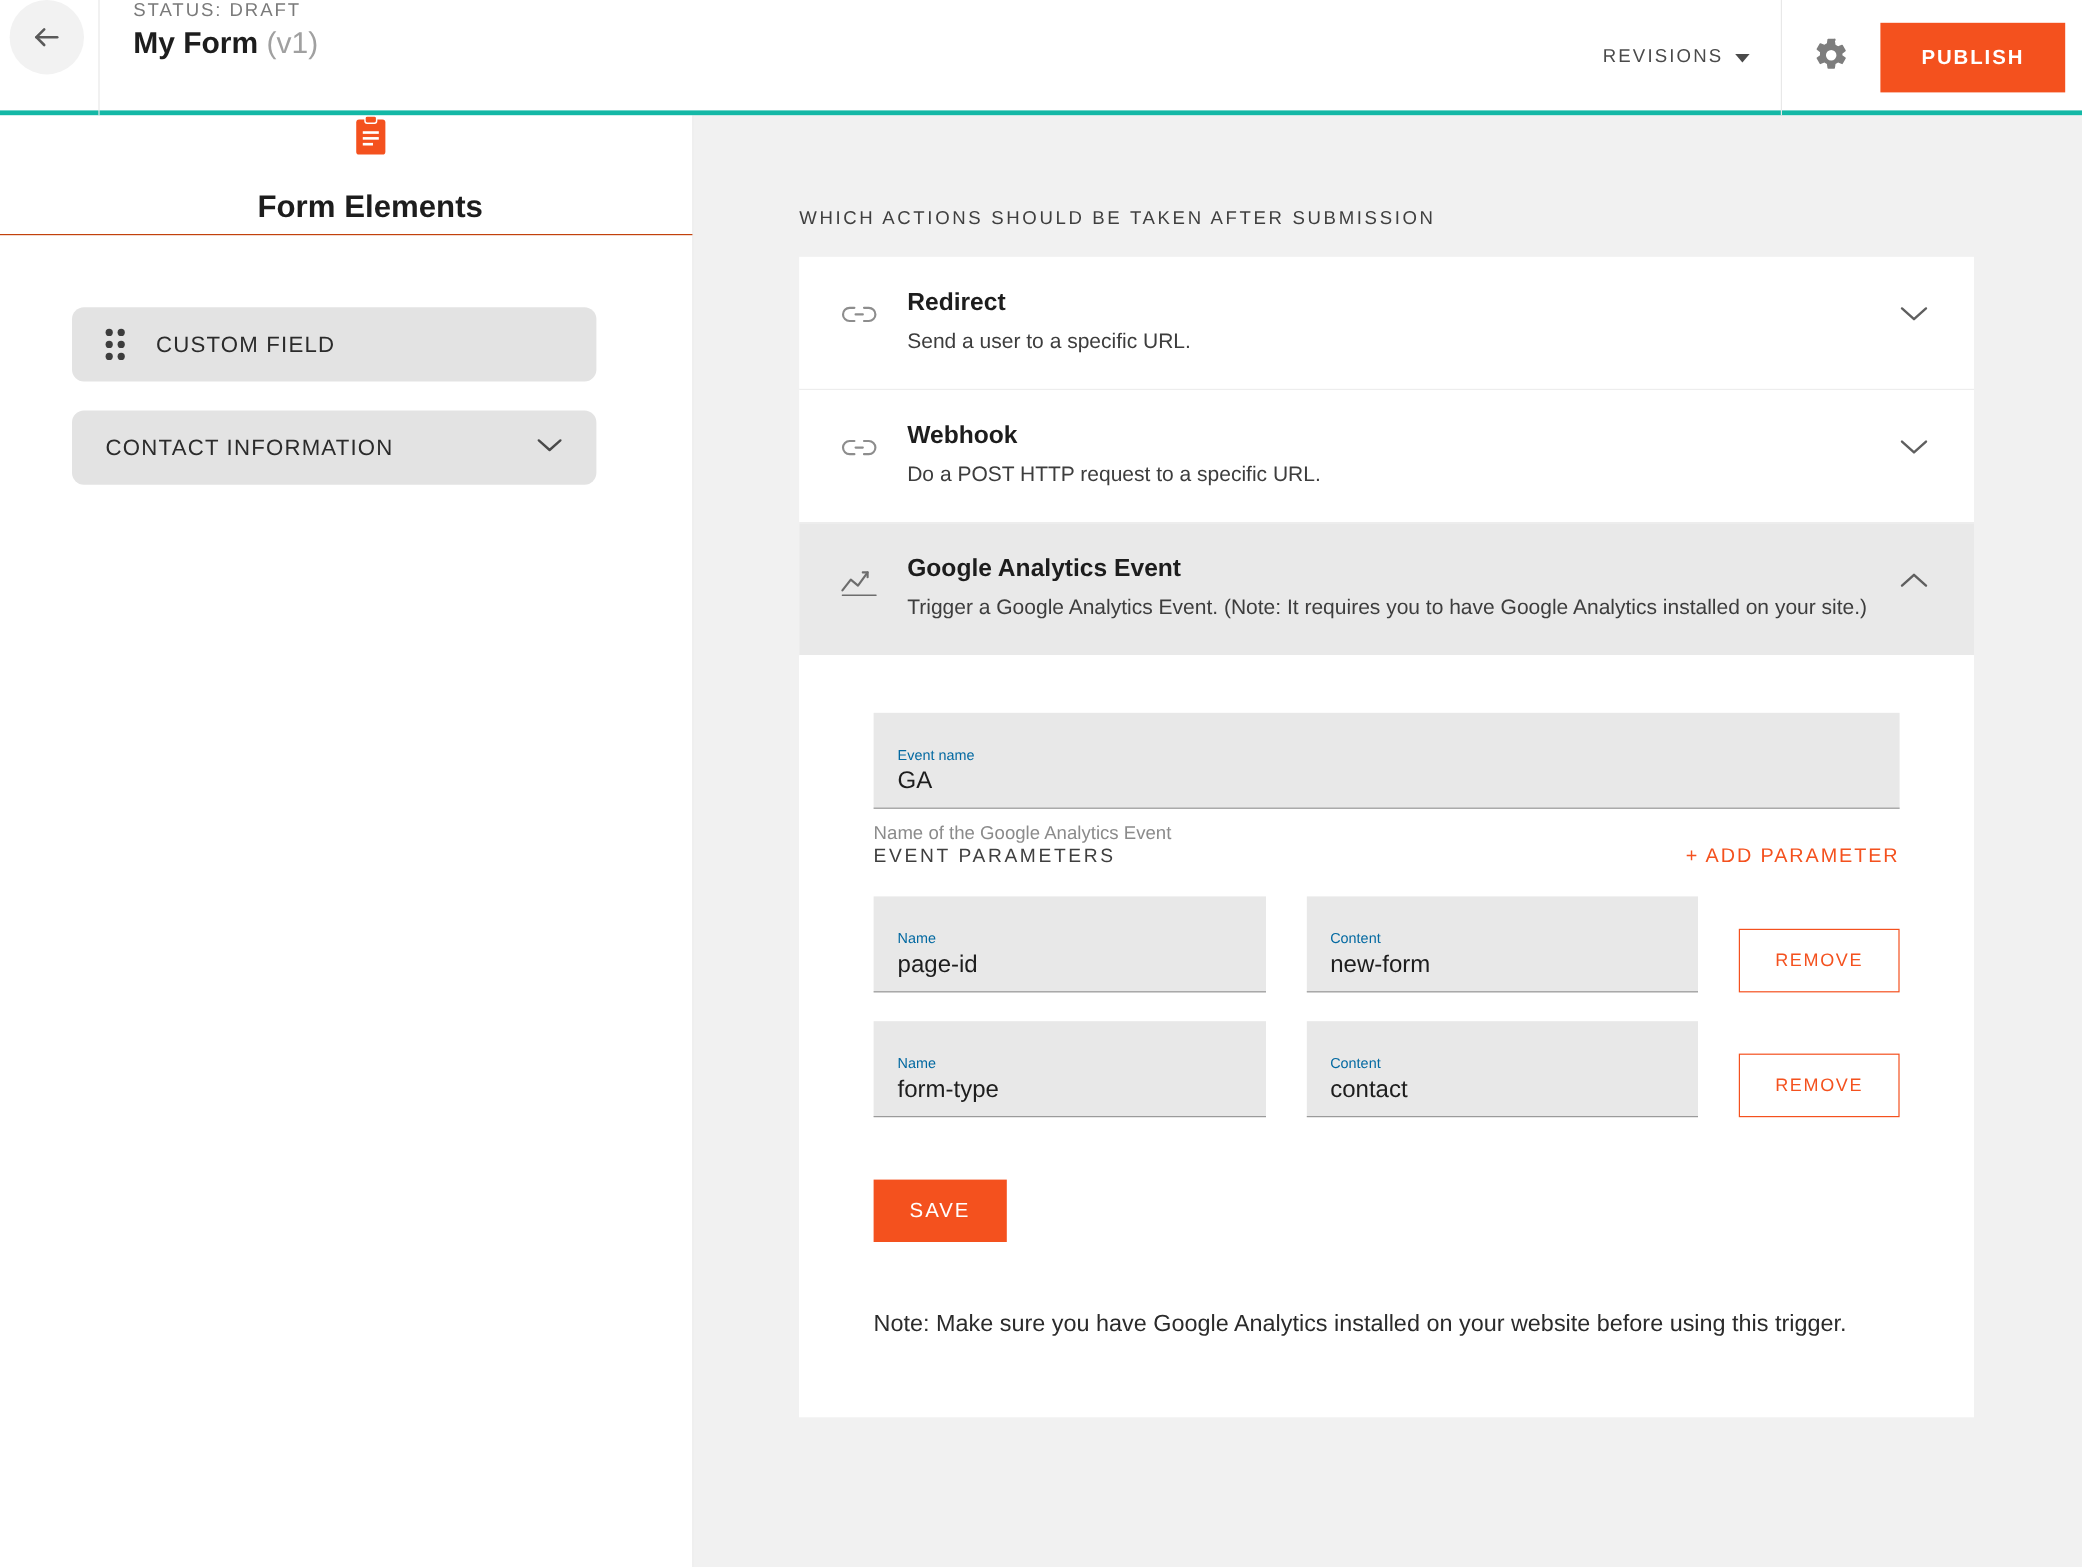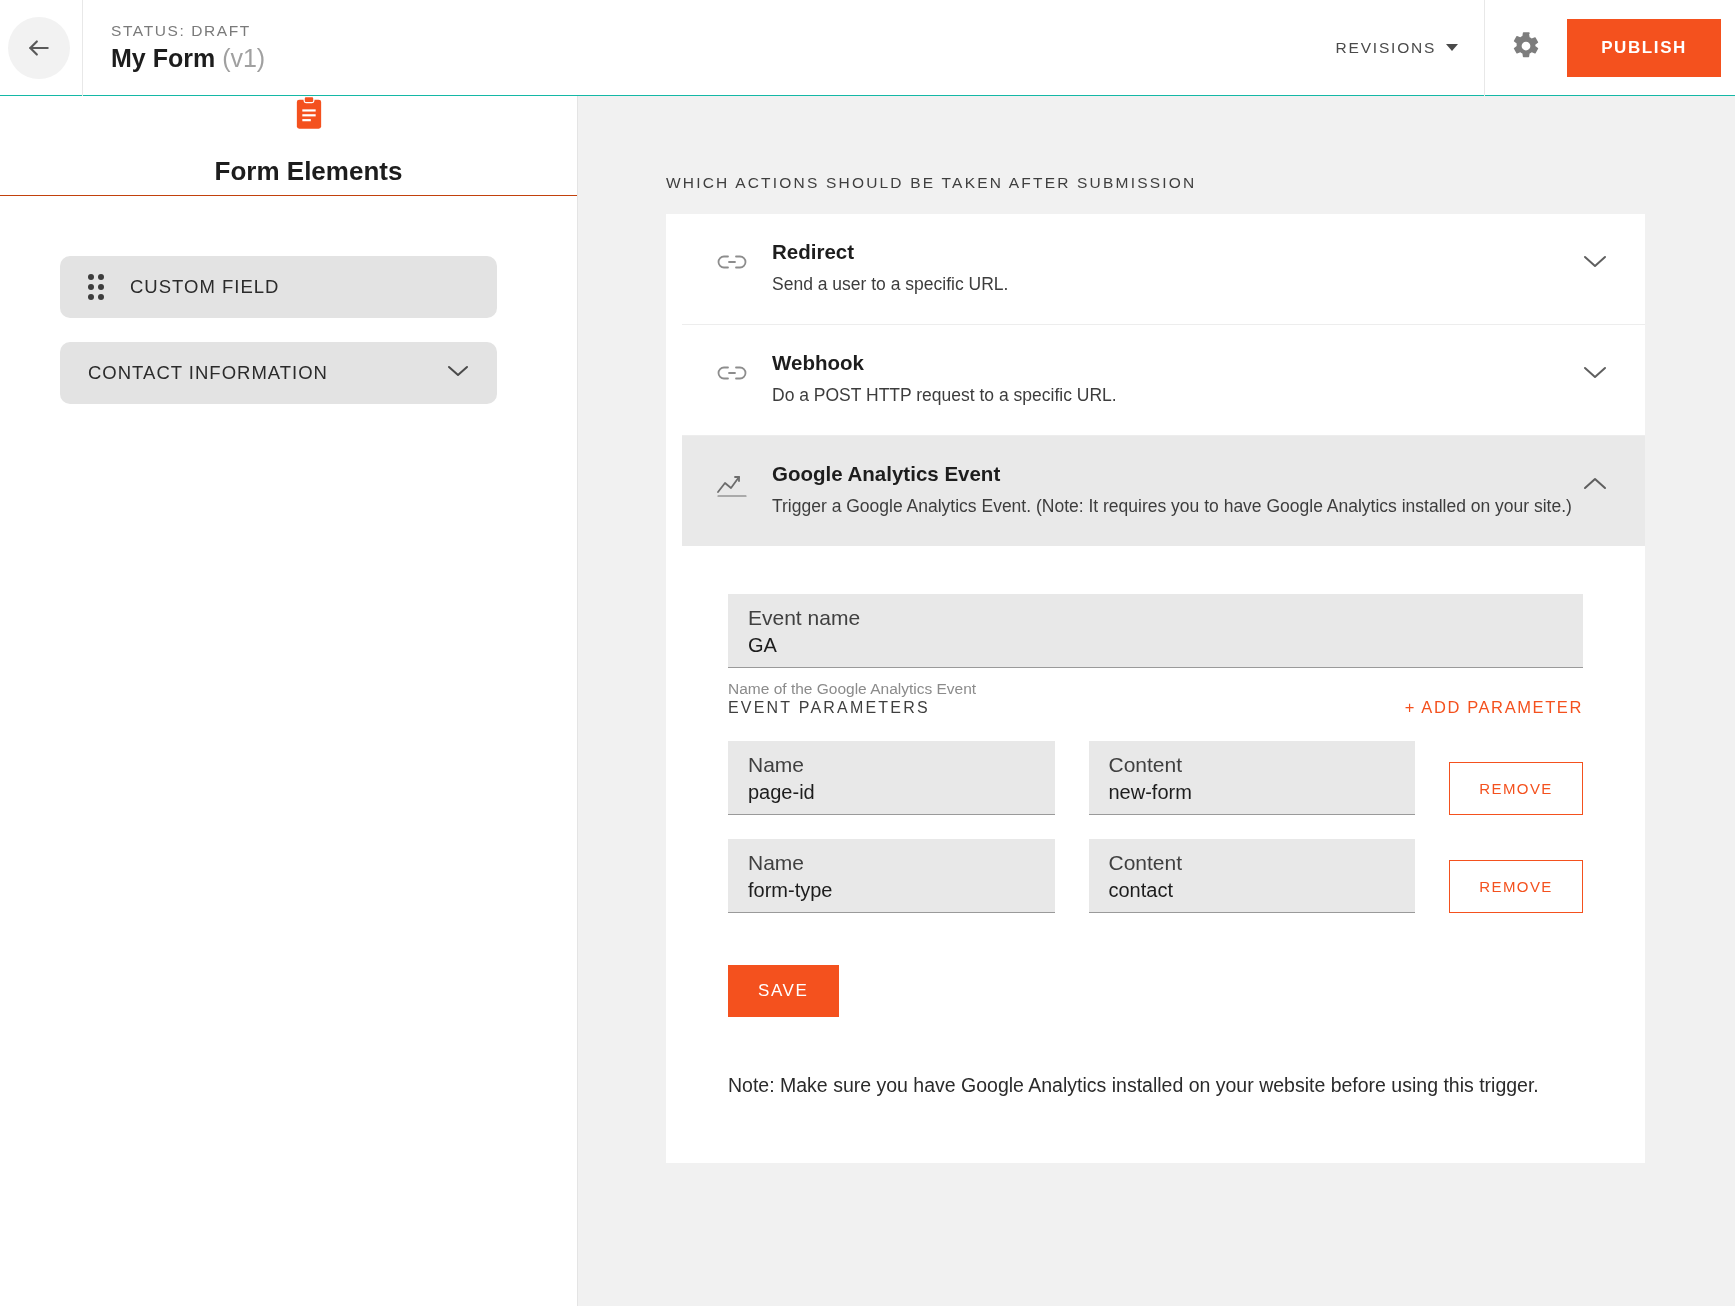--- a/index.html
+++ b/index.html
@@ -10,23 +10,22 @@
     font-family: "Liberation Sans", sans-serif;
     color: #2b2b2b;
     overflow: hidden;
   }
 
   
   .topbar {
     position: relative;
     height: 96px;
     display: flex;
-    align-items: center;
     background: #ffffff;
-    border-bottom: 1px solid #14b8a6;
+    border-bottom: 4px solid #14b8a6;
   }
   .back-btn {
     width: 62px; height: 62px;
     margin-left: 8px;
     border-radius: 50%;
     background: #f2f2f2;
     display: flex; align-items: center; justify-content: center;
     cursor: pointer;
     flex: none;
   }
@@ -194,21 +193,20 @@
     margin: 0 90px 0 88px;
     background: #fff;
   }
 
   .trigger-row {
     display: flex;
     align-items: flex-start;
     padding: 26px 30px 26px 34px;
     border-bottom: 1px solid #ededed;
     cursor: pointer;
-    margin-left: 16px;
   }
   .trigger-row.expanded { background: #e9e9e9; border-bottom: none; }
   .trigger-ico {
     width: 56px; flex: none;
     display: flex; align-items: center; justify-content: flex-start;
     padding-top: 12px;
   }
   .trigger-text { flex: 1; min-width: 0; }
   .trigger-title {
     font-size: 20.5px;
@@ -232,23 +230,24 @@
   .panel-body {
     background: #fff;
     padding: 48px 62px 60px 62px;
   }
   .field {
     background: #e8e8e8;
     border-bottom: 1px solid #9a9a9a;
     padding: 12px 20px 10px 20px;
   }
   .field-label {
-    font-size: 21px;
-    color: #404040;
+    font-size: 12px;
+    color: #0369a1;
     margin-bottom: 4px;
+    margin-top: 16px;
   }
   .field-value {
     font-size: 20px;
     color: #1d1d1d;
   }
   .field-help {
     font-size: 15.5px;
     color: #8b8b8b;
     margin-top: 12px;
   }

